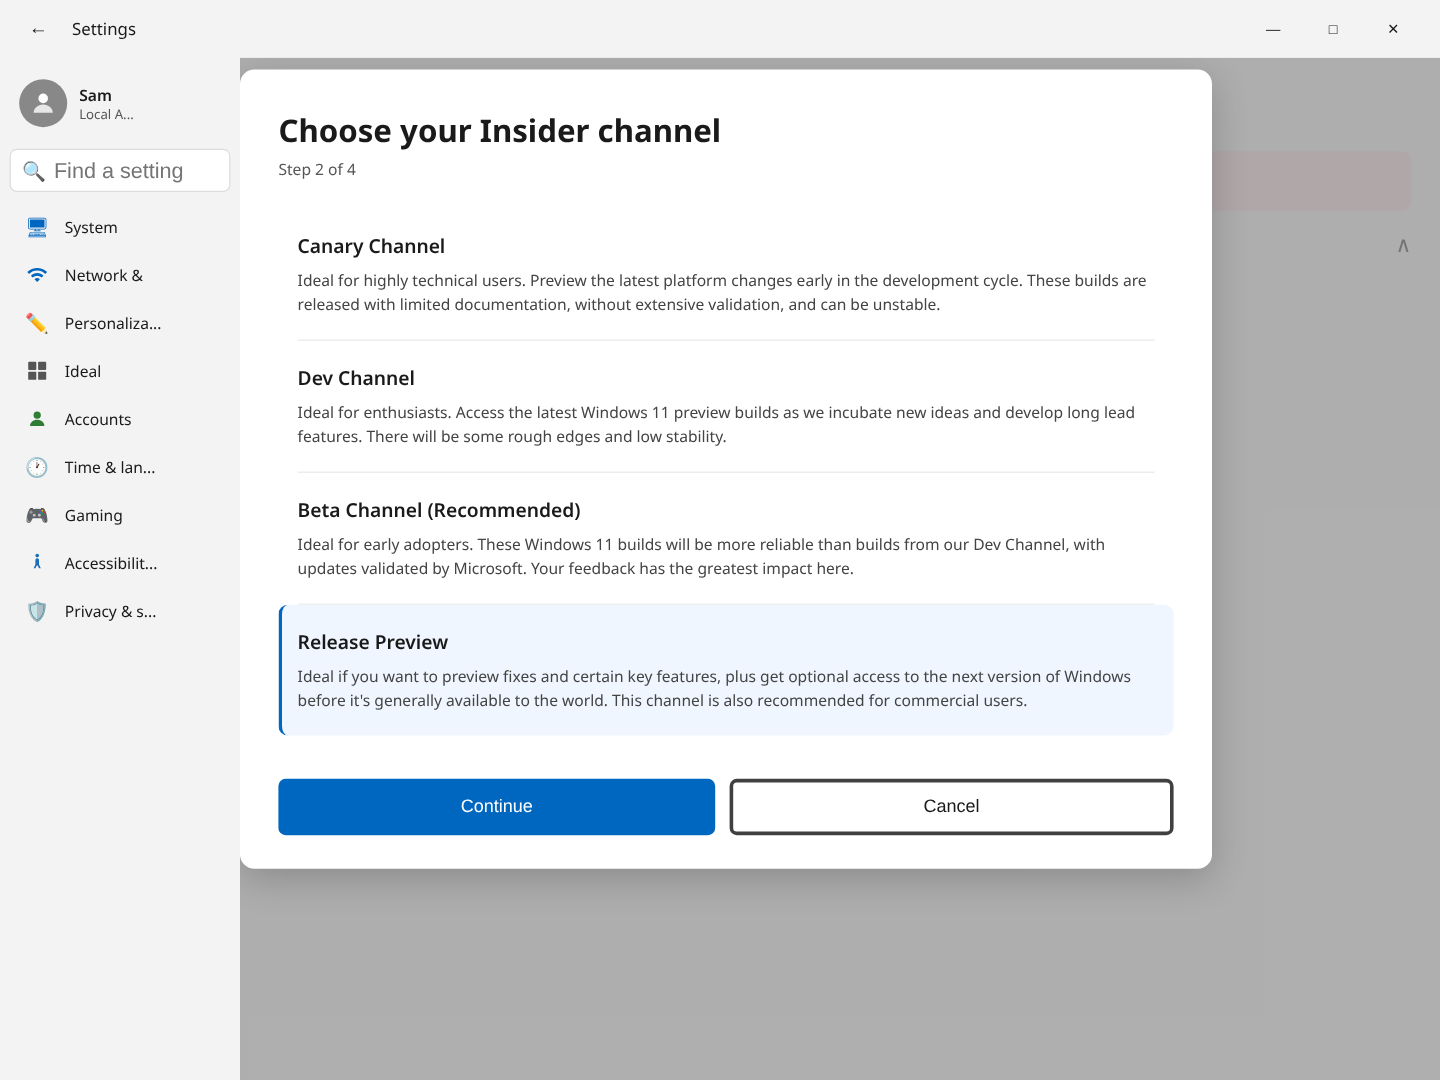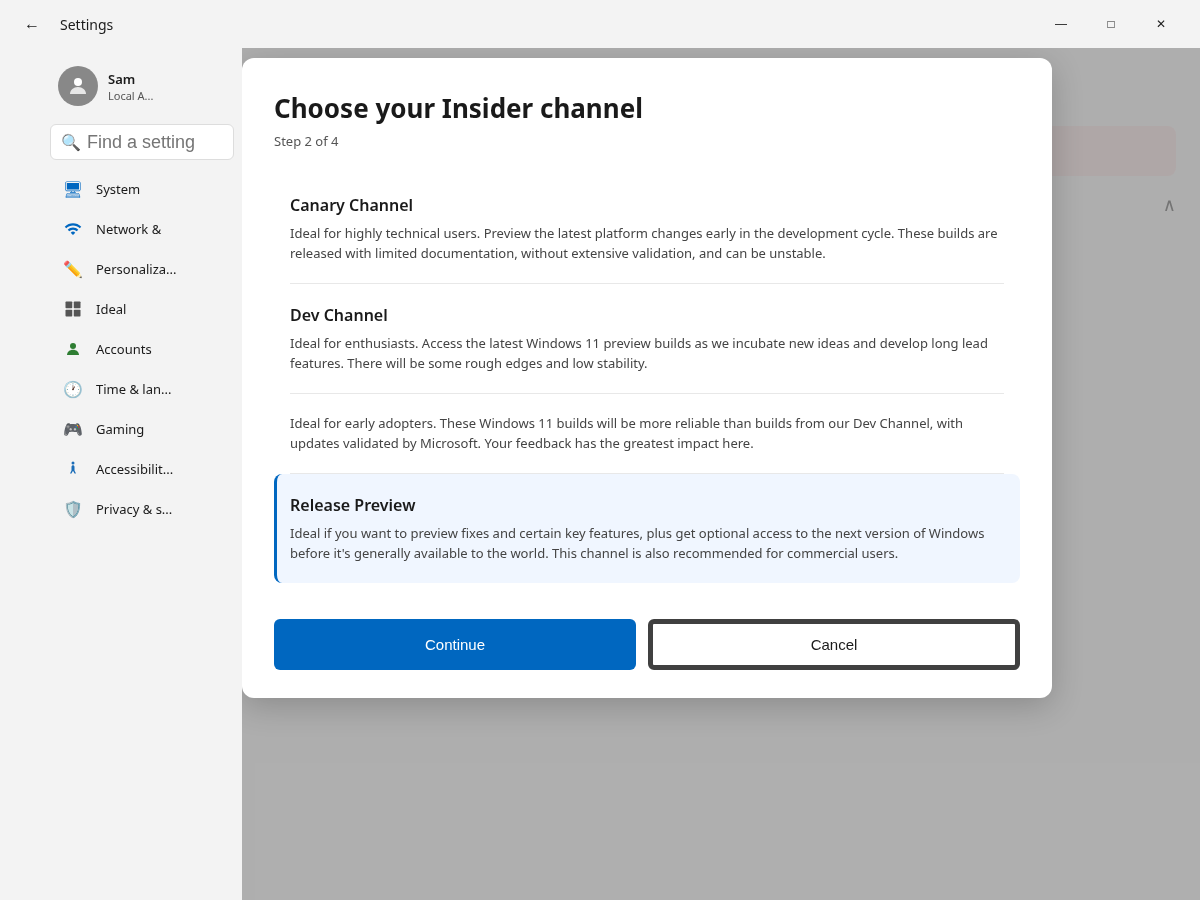--- a/index.html
+++ b/index.html
@@ -61,21 +61,20 @@
       display: flex; align-items: center; justify-content: center;
       border-radius: 4px;
       font-size: 12px;
       color: #1a1a1a;
     }
 
     .settings-body {
       display: flex;
       flex: 1;
       overflow: hidden;
-      margin-left: 42px;
     }
 
     
     .sidebar {
       width: 200px;
       min-width: 200px;
       background: #f3f3f3;
       padding: 8px 0;
       overflow-y: auto;
       display: flex;
@@ -272,21 +271,21 @@
       padding: 12px 24px;
       font-size: 15px;
       font-weight: 500;
       cursor: pointer;
     }
 
     .btn-cancel {
       flex: 1;
       background: white;
       color: #1a1a1a;
-      border: 5px solid #404040;
+      border: 3px solid #404040;
       border-radius: 6px;
       padding: 12px 24px;
       font-size: 15px;
       font-weight: 500;
       cursor: pointer;
     }
 
     
     .icon-system { color: #0067c0; }
     .icon-bluetooth { color: #0067c0; }
@@ -429,20 +428,21 @@
             <div class="channel-divider"></div>
 
             <div class="channel-option">
               <div class="channel-name">Dev Channel</div>
               <div class="channel-desc">Ideal for enthusiasts. Access the latest Windows 11 preview builds as we incubate new ideas and develop long lead features. There will be some rough edges and low stability.</div>
             </div>
 
             <div class="channel-divider"></div>
 
             <div class="channel-option">
+              <div class="channel-name">Beta Channel (Recommended)</div>
               <div class="channel-desc">Ideal for early adopters. These Windows 11 builds will be more reliable than builds from our Dev Channel, with updates validated by Microsoft. Your feedback has the greatest impact here.</div>
             </div>
 
             <div class="channel-divider"></div>
 
             <div class="channel-option selected">
               <div class="channel-name">Release Preview</div>
               <div class="channel-desc">Ideal if you want to preview fixes and certain key features, plus get optional access to the next version of Windows before it's generally available to the world. This channel is also recommended for commercial users.</div>
             </div>
 

